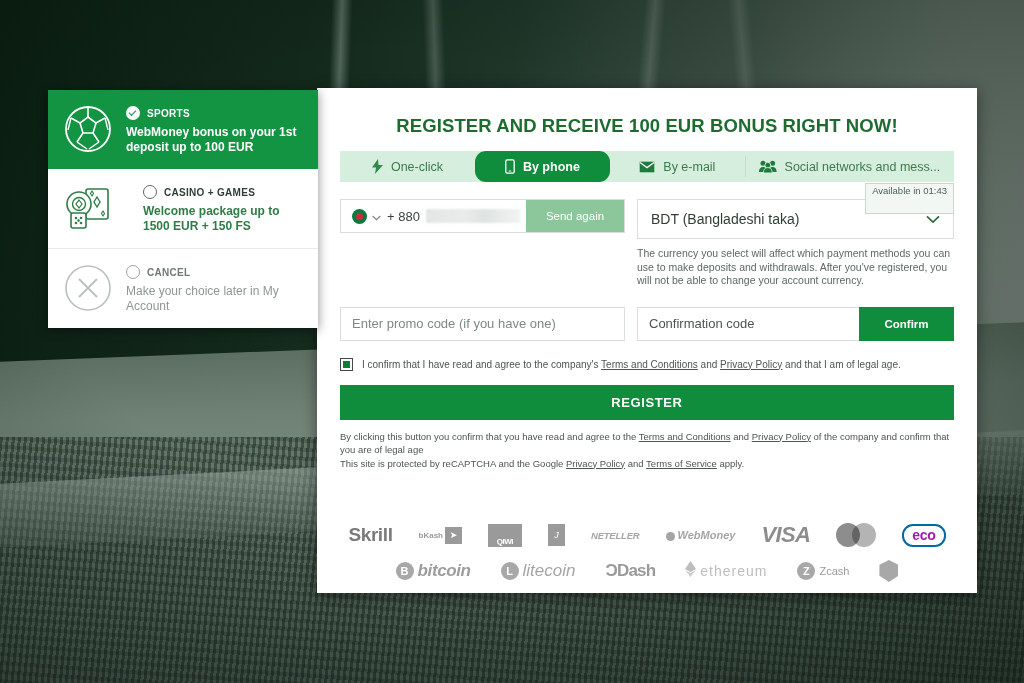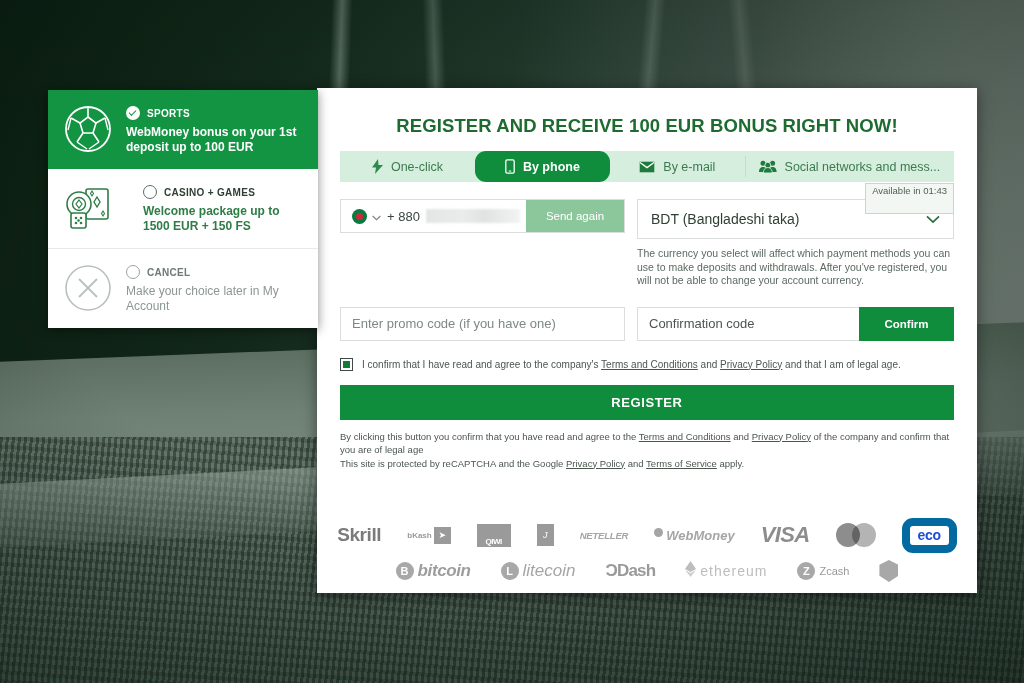--- a/index.html
+++ b/index.html
@@ -166,28 +166,28 @@
   .pay-row.second { gap: 30px; }
   .pay { color: #9a9a9a; display: flex; align-items: center; gap: 4px; }
 
   .lg-skrill { font-size: 19px; font-weight: bold; color: #7b7b7b; letter-spacing: -.4px; }
   .lg-bkash { display: flex; align-items: center; gap: 2px; }
   .lg-bkash .t { font-size: 8px; font-weight: bold; color: #9a9a9a; }
   .lg-bkash .a { width: 17px; height: 17px; background: #9a9a9a; display: flex; align-items: center; justify-content: center; color: #fff; font-size: 9px; }
   .lg-qiwi { width: 34px; height: 23px; background: #9a9a9a; display: flex; align-items: flex-end; justify-content: center; color: #fff; font-size: 8px; font-weight: bold; letter-spacing: -.5px; padding-bottom: 1px; }
   .lg-jeton { width: 17px; height: 22px; background: #9a9a9a; color: #fff; font-size: 9px; display: flex; align-items: center; justify-content: center; font-style: italic; }
   .lg-neteller { font-size: 9.5px; font-weight: bold; font-style: italic; color: #a5a5a5; letter-spacing: -.2px; }
-  .lg-webmoney { display: flex; align-items: flex-start; gap: 3px; font-size: 13px; font-weight: bold; font-style: italic; color: #a5a5a5; }
+  .lg-webmoney { display: flex; align-items: flex-end; gap: 3px; font-size: 11px; font-weight: bold; font-style: italic; color: #a5a5a5; }
   .lg-webmoney .c { width: 9px; height: 9px; border-radius: 50%; background: #a5a5a5; }
   .lg-visa { font-size: 22px; font-weight: bold; font-style: italic; color: #8d8d8d; letter-spacing: -.6px; }
   .lg-mc { position: relative; width: 40px; height: 24px; }
   .lg-mc span { position: absolute; top: 0; width: 24px; height: 24px; border-radius: 50%; }
   .lg-mc .l { left: 0; background: #8d8d8d; }
   .lg-mc .r { right: 0; background: #b4b4b4; mix-blend-mode: multiply; }
-  .lg-eco { border: 8px solid #0369a1; border-radius: 11px; padding: 1px 8px 2px; font-size: 14px; font-weight: bold; color: #1d4ed8; letter-spacing: -.3px; }
+  .lg-eco { border: 2px solid #0369a1; border-radius: 11px; padding: 1px 8px 2px; font-size: 14px; font-weight: bold; color: #a21caf; letter-spacing: -.3px; }
   .coin { width: 18px; height: 18px; border-radius: 50%; background: #a8a8a8; color: #fff; display: flex; align-items: center; justify-content: center; font-size: 11px; font-weight: bold; }
   .lg-txt-b { font-size: 17px; font-weight: bold; font-style: italic; color: #9d9d9d; letter-spacing: -.4px; }
   .lg-txt-l { font-size: 17px; color: #a5a5a5; font-style: italic; }
   .lg-dash { font-size: 17px; font-weight: bold; color: #9a9a9a; letter-spacing: -.8px; }
   .lg-eth { font-size: 14px; color: #bdbdbd; letter-spacing: 1px; }
   .lg-zcash { font-size: 11px; color: #9a9a9a; }
   .lg-nem { width: 19px; height: 22px; background: #a8a8a8; clip-path: polygon(50% 0, 100% 22%, 100% 72%, 50% 100%, 0 72%, 0 22%); }
 </style>
 </head>
 <body>

